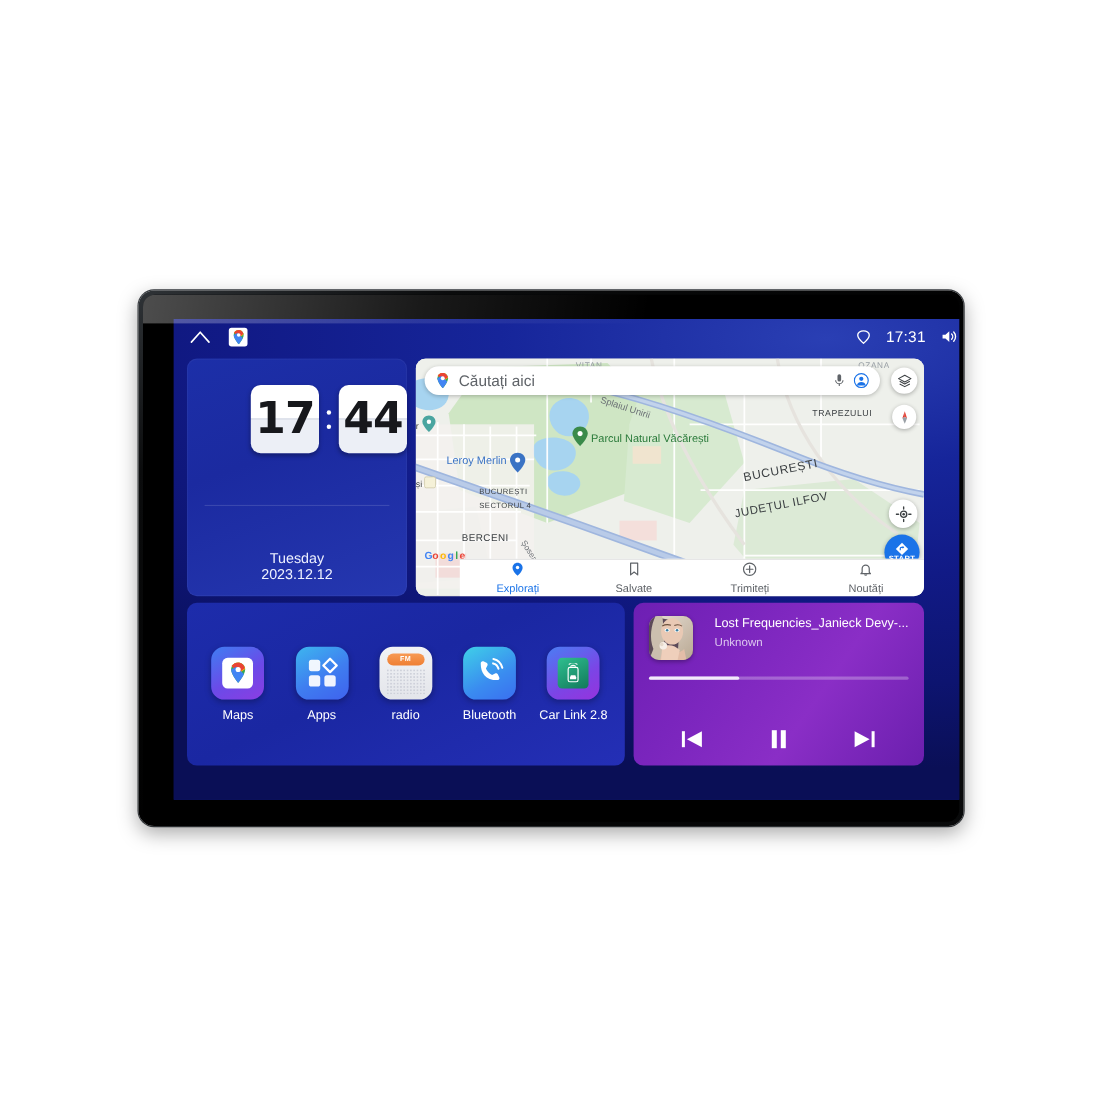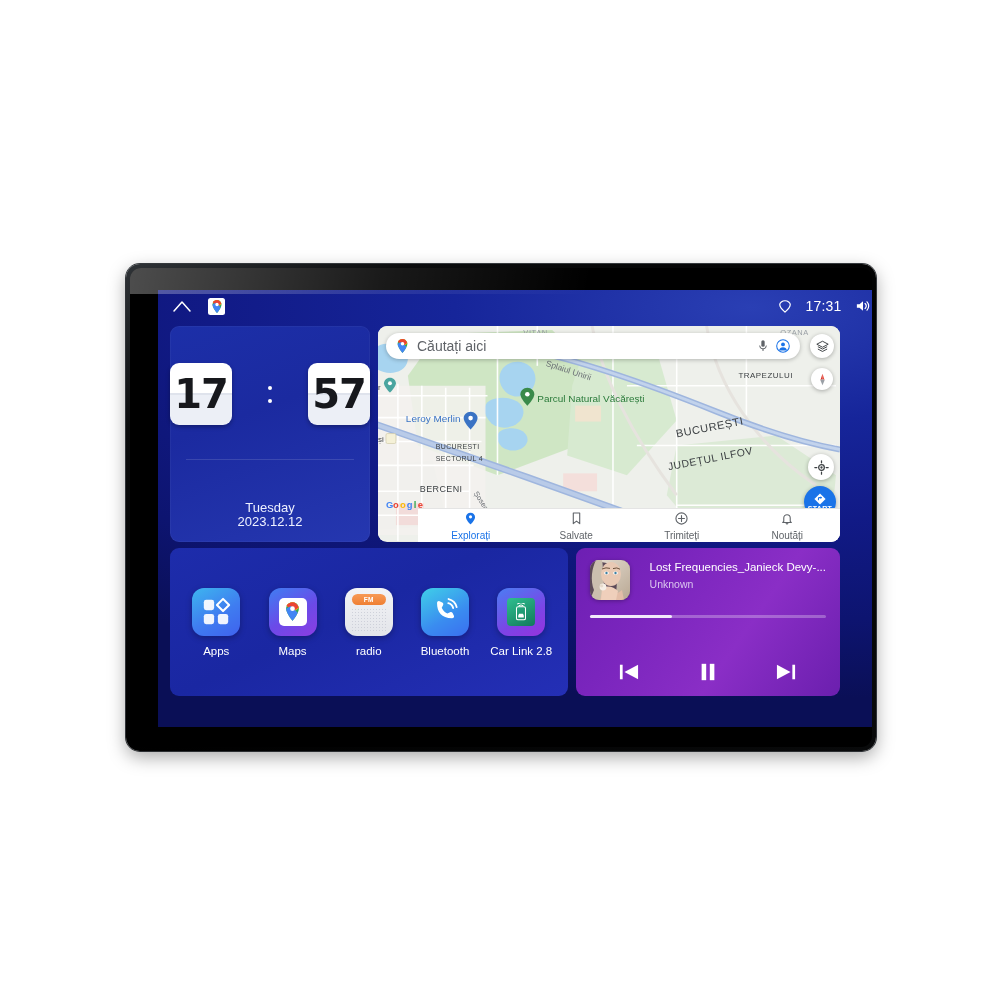--- a/index.html
+++ b/index.html
@@ -70,22 +70,22 @@
 
   
   #clock-card {
     width: 200px; height: 100%;
     background: linear-gradient(160deg, #1c2fa8 0%, #1b2aa0 40%, #2537b0 100%);
     border-radius: 9px;
     position: relative;
     box-shadow: inset 0 0 0 1px rgba(255,255,255,.04);
   }
   #flip-clock {
-    position: absolute; left: 0; right: 0; top: 37px;
-    display: flex; align-items: center; justify-content: space-between; gap: 6px;
+    position: absolute; left: 0; right: 0; top: 24px;
+    display: flex; align-items: center; justify-content: flex-end; gap: 6px;
   }
   .flip-tile {
     width: 62px; height: 62px;
     border-radius: 9px;
     background: linear-gradient(#ffffff 0 49%, #dfe3ec 49% 51%, #eceff6 51% 100%);
     display: flex; align-items: center; justify-content: center;
     box-shadow: 0 2px 4px rgba(0,0,0,.30);
     font-size: 40px; font-weight: 700; color: #17181c;
     font-family: "DejaVu Sans", sans-serif;
     letter-spacing: -1px;
@@ -295,21 +295,21 @@
 
       <div id="row-top">
 
         <div id="clock-card">
           <div id="flip-clock">
             <div class="flip-tile">17</div>
             <div class="flip-colon">
                 <i></i>
                 <i></i>
               </div>
-            <div class="flip-tile">57</div>
+            <div class="flip-tile">44</div>
           </div>
           <div id="clock-sep"></div>
           <div id="clock-date">2023.12.12</div>
           <div id="clock-day">Tuesday</div>
         </div>
 
         <div id="map-card">
 
           <svg id="map-canvas" viewBox="0 0 464 216" preserveAspectRatio="none">
             <rect x="0" y="0" width="464" height="216" fill="#eef0eb"></rect>
@@ -497,44 +497,44 @@
             </div>
           </div>
         </div>
       </div>
 
       <div id="row-bottom">
 
         <div id="dock">
 
           <div class="app">
-            <div class="app-ico ico-apps">
-              <svg width="30" height="30" viewBox="0 0 32 32">
-                <rect x="3" y="3" width="11" height="11" rx="2.5" fill="#ffffff" opacity=".92"></rect>
-                <rect x="3" y="18" width="11" height="11" rx="2.5" fill="#ffffff" opacity=".92"></rect>
-                <rect x="18" y="18" width="11" height="11" rx="2.5" fill="#ffffff" opacity=".92"></rect>
-                <path d="M23.5 2 L30 8.5 L23.5 15 L17 8.5 Z" fill="none" stroke="#ffffff" stroke-width="2.2" stroke-linejoin="round"></path>
-              </svg>
-            </div>
-            <span class="app-label">Apps</span>
-          </div>
-
-          <div class="app">
             <div class="app-ico ico-maps">
               <div class="maps-white-tile">
                 <svg width="17" height="19" viewBox="0 0 24 26">
                   <path d="M12 0C7.0 0 3 4 3 9c0 6.6 9 17 9 17s9-10.4 9-17c0-5-4-9-9-9z" fill="#34A853"></path>
                   <path d="M3.6 4.6 L13 14 L21 8.2 C19.8 3.5 16.2 0 12 0 C8.5 0 5.4 1.9 3.6 4.6z" fill="#FBBC04"></path>
                   <path d="M12 0C8.5 0 5.4 1.9 3.6 4.6 L12 13.4 L20.6 7.2 C19.3 2.9 16 0 12 0z" fill="#EA4335"></path>
                   <path d="M3 9c0 6.6 9 17 9 17s5-5.8 7.4-11.4L9.6 5.4z" fill="#4285F4"></path>
                   <circle cx="12" cy="9" r="3.3" fill="#ffffff"></circle>
                 </svg>
               </div>
             </div>
             <span class="app-label">Maps</span>
+          </div>
+
+          <div class="app">
+            <div class="app-ico ico-apps">
+              <svg width="30" height="30" viewBox="0 0 32 32">
+                <rect x="3" y="3" width="11" height="11" rx="2.5" fill="#ffffff" opacity=".92"></rect>
+                <rect x="3" y="18" width="11" height="11" rx="2.5" fill="#ffffff" opacity=".92"></rect>
+                <rect x="18" y="18" width="11" height="11" rx="2.5" fill="#ffffff" opacity=".92"></rect>
+                <path d="M23.5 2 L30 8.5 L23.5 15 L17 8.5 Z" fill="none" stroke="#ffffff" stroke-width="2.2" stroke-linejoin="round"></path>
+              </svg>
+            </div>
+            <span class="app-label">Apps</span>
           </div>
 
           <div class="app">
             <div class="app-ico ico-radio">
               <div class="radio-fm">FM</div>
               <div class="radio-grill"></div>
             </div>
             <span class="app-label">radio</span>
           </div>
 

